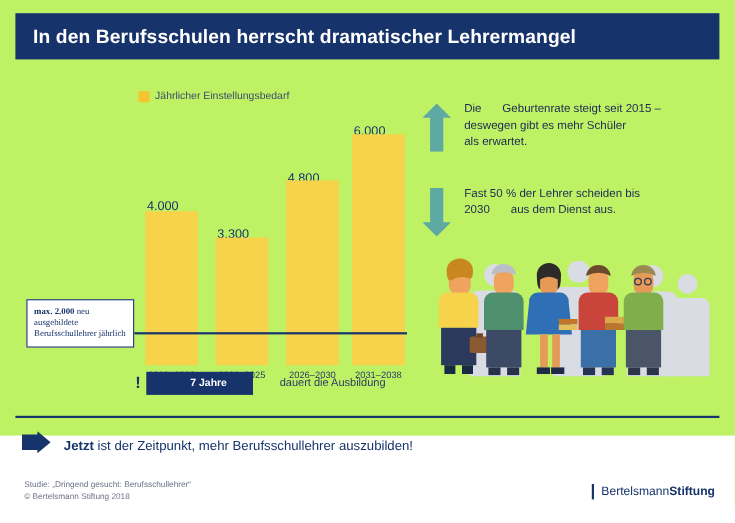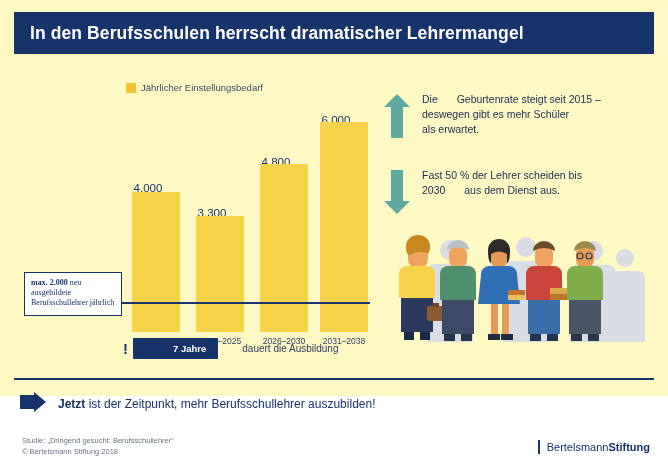--- a/index.html
+++ b/index.html
@@ -12,21 +12,21 @@
     background: #ffffff;
     font-family: "Liberation Sans", sans-serif;
     color: #1b2a54;
     overflow: hidden;
     position: relative;
   }
   .frame {
     position: absolute;
     left: 0; top: 0;
     width: 668px; height: 396px;
-    background: #fef9c3;
+    background: #bef264;
     box-sizing: border-box;
   }
   
   .header {
     position: absolute;
     left: 14px; top: 12px;
     width: 640px; height: 42px;
     background: #17336b;
     display: flex;
     align-items: center;
@@ -125,21 +125,21 @@
     font-size: 15px;
     font-weight: bold;
     margin-right: 5px;
     line-height: 1;
   }
   .training-bar {
     background: #17336b;
     color: #ffffff;
     font-size: 9.5px;
     font-weight: bold;
-    padding: 5px 12px 5px 40px;
+    padding: 5px 24px 5px 40px;
     white-space: nowrap;
   }
   .training-text {
     font-size: 10px;
     color: #2a3b63;
     margin-left: 24px;
     white-space: nowrap;
   }
   
   .facts {

